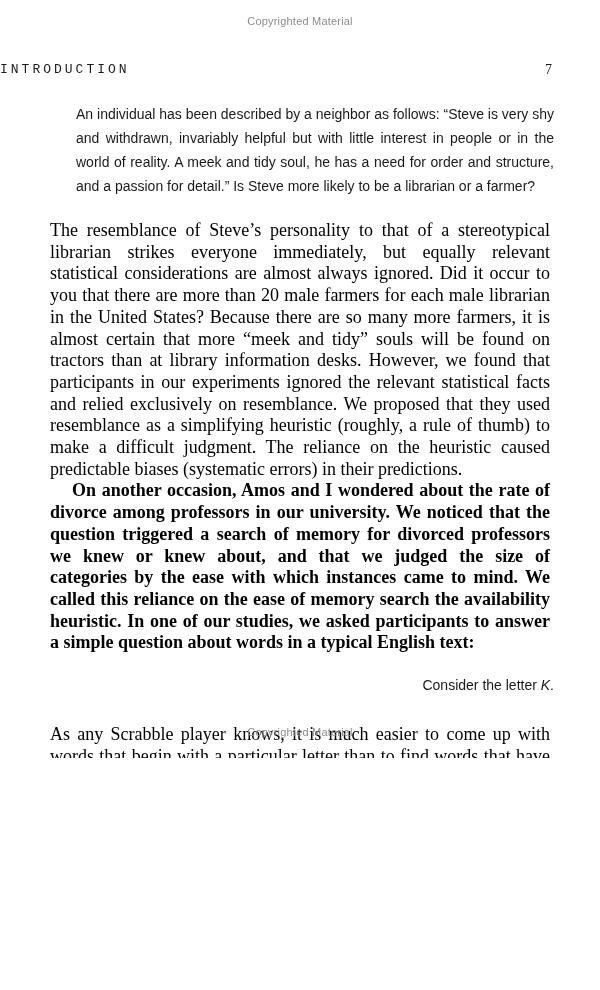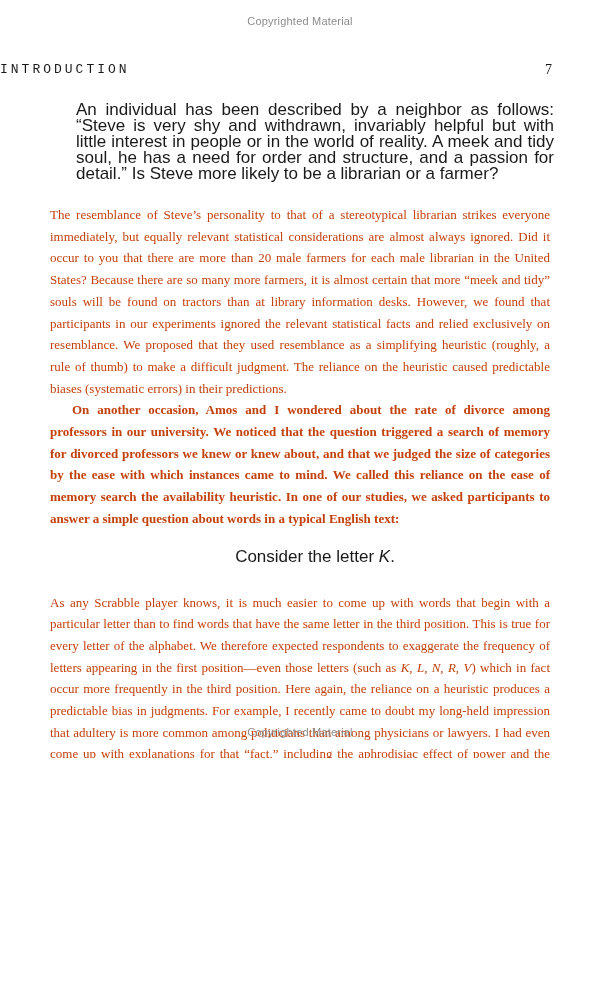--- a/index.html
+++ b/index.html
@@ -49,38 +49,38 @@
   .page-number {
     position: absolute;
     top: 0;
     right: 48px;
     font-size: 14px;
     color: #1a1a1a;
   }
   .quote {
     margin: 24px 46px 0 76px;
     font-family: "Liberation Sans", sans-serif;
-    font-size: 17px;
-    line-height: 16px;
+    font-size: 14px;
+    line-height: 24px;
     color: #1a1a1a;
     text-align: justify;
   }
   .quote.second {
     margin-top: 19px;
-    text-align: center;
+    text-align: right;
   }
   .quote.second .q-line {
     margin: 0;
   }
   p.body {
     margin: 0 50px;
-    font-size: 13px;
+    font-size: 18px;
     line-height: 21.7px;
     text-align: justify;
-    color: #c2410c;
+    color: #000000;
   }
   p.body.after-quote {
     margin-top: 22px;
   }
   p.body.indented {
     text-indent: 22px;
     font-weight: bold;
   }
   p.body.last {
     margin-top: 27px;

